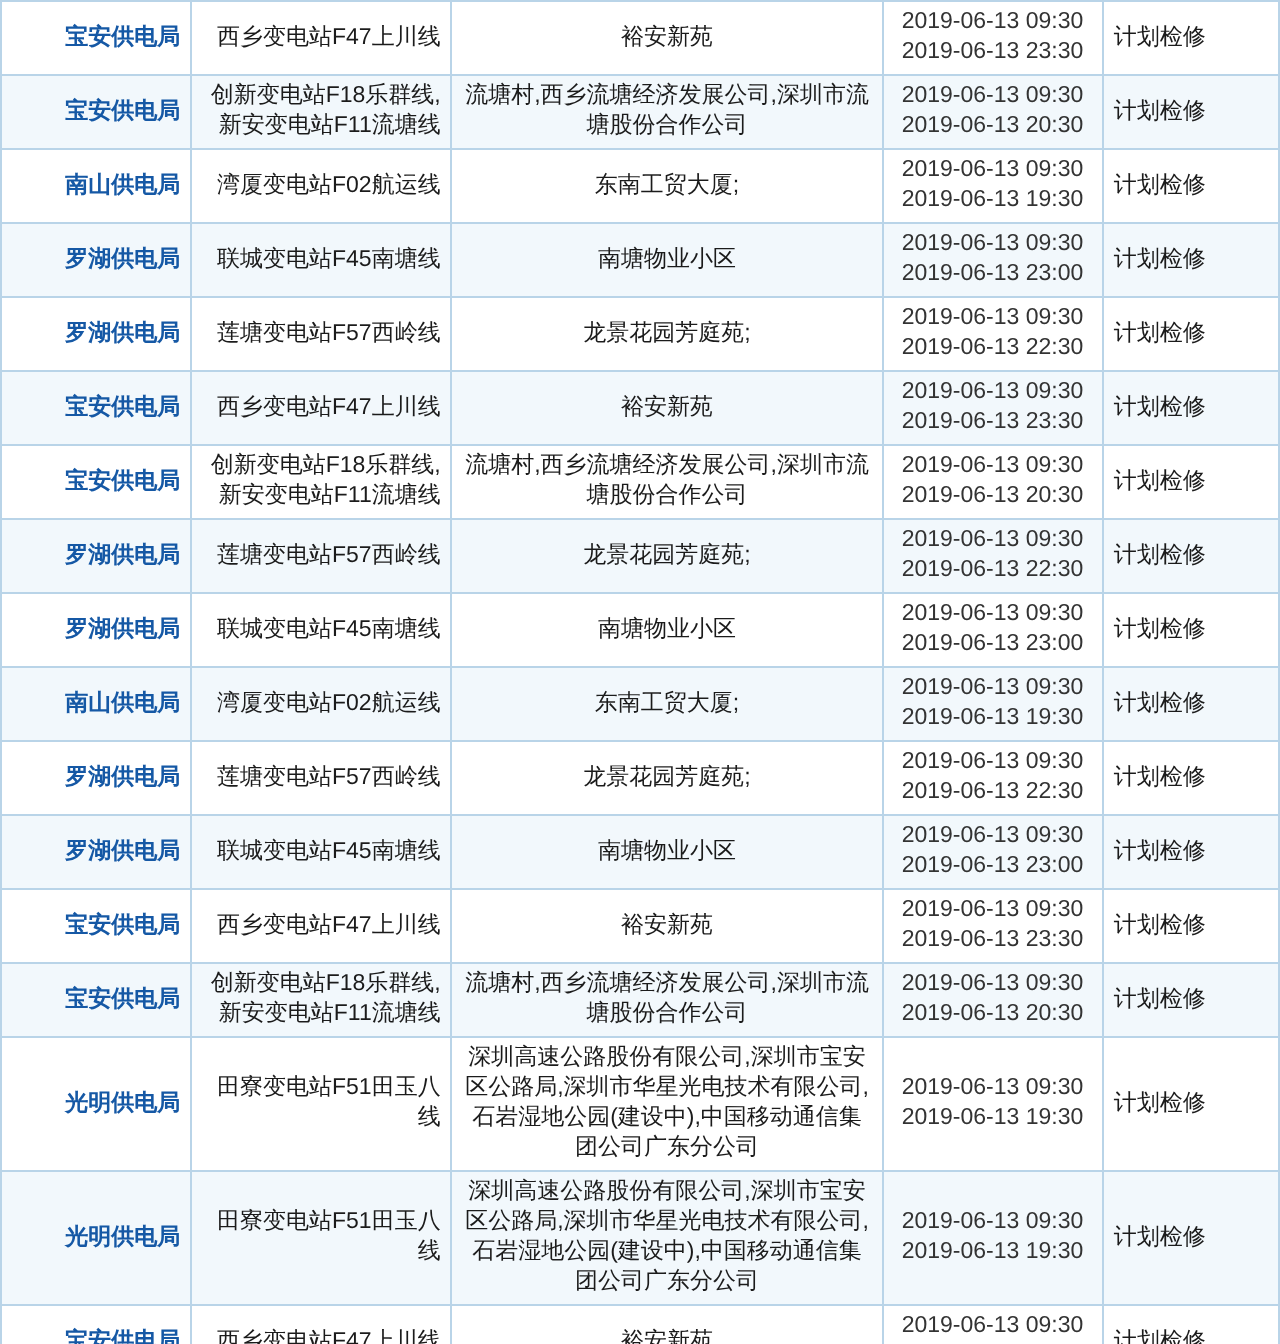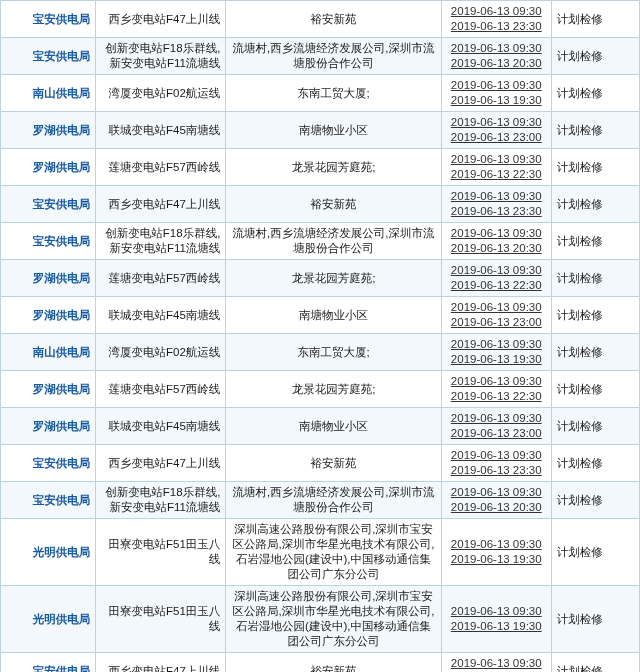--- a/index.html
+++ b/index.html
@@ -46,21 +46,20 @@
   td.area {
     text-align: center;
     padding-left: 6px;
   }
   td.time {
     text-align: center;
     color: #333;
     font-size: 11px;
     line-height: 15px;
     white-space: nowrap;
-    text-decoration: underline;
   }
   td.type {
     text-align: left;
     color: #1b1b1b;
     white-space: nowrap;
   }
   tr.zebra td {
     background: #f2f8fc;
   }
   tr.plain td {

